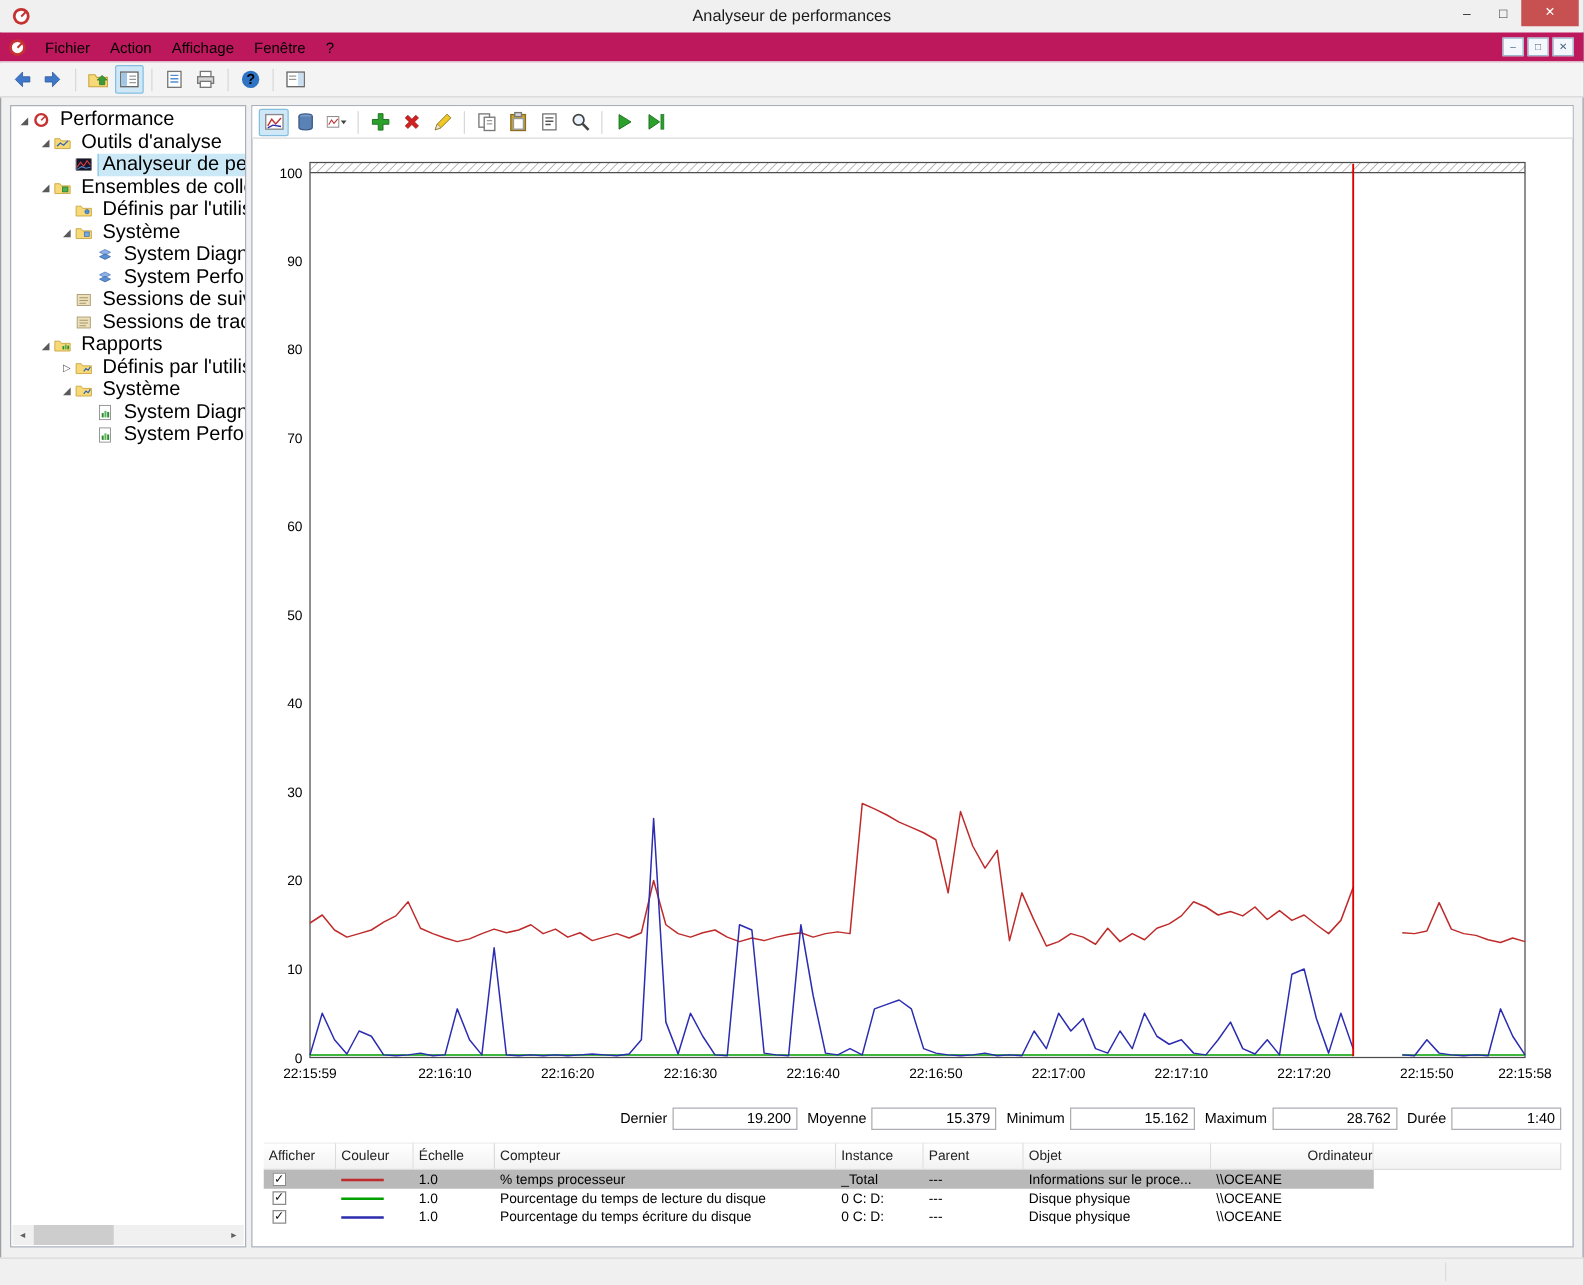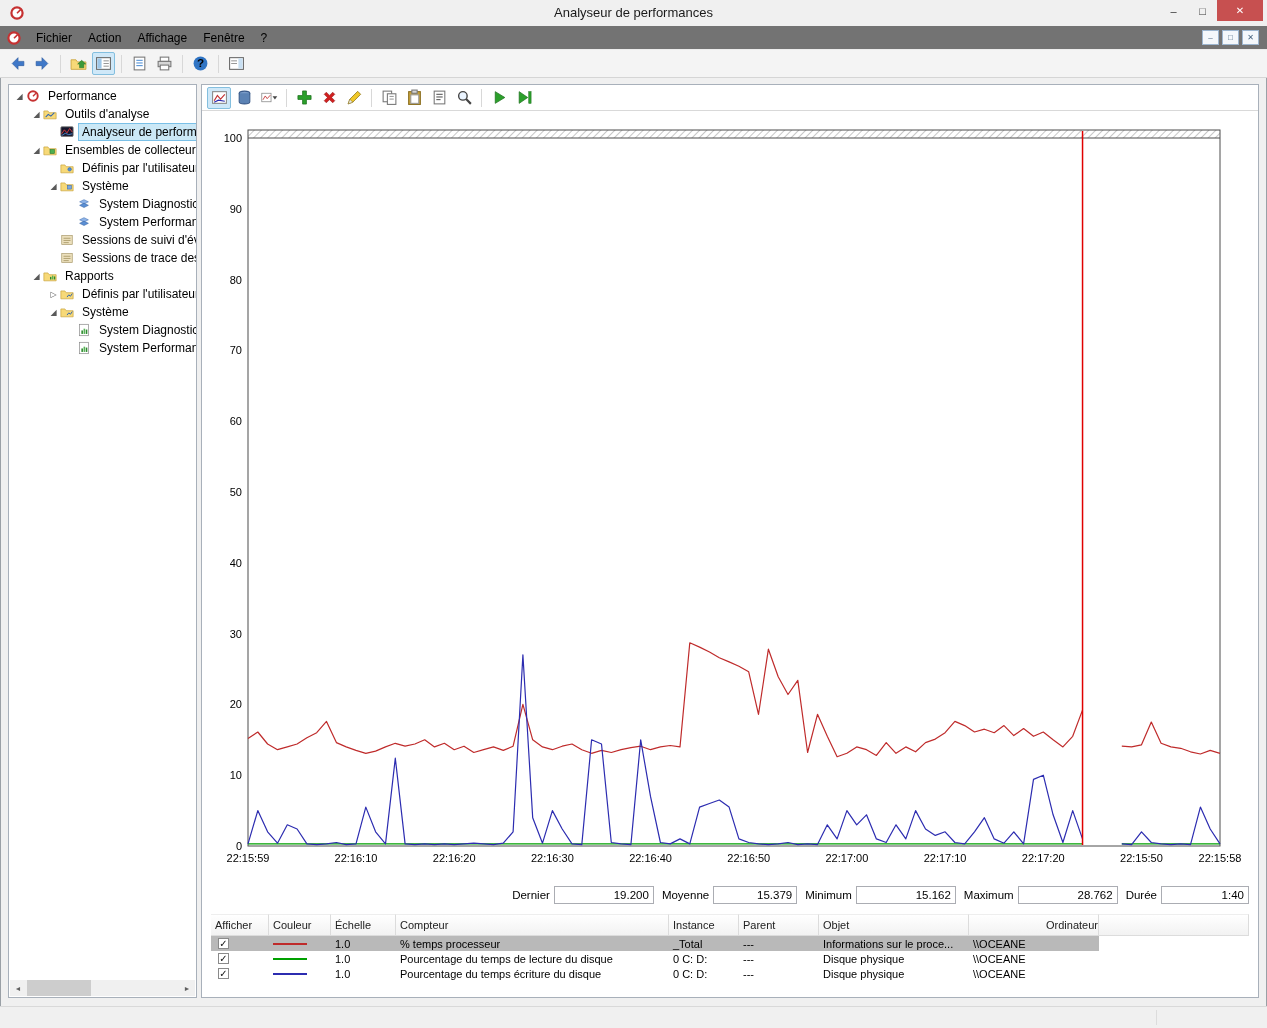--- a/index.html
+++ b/index.html
@@ -8,21 +8,21 @@
 
   
   .titlebar{position:absolute;left:0;top:0;width:100%;height:26px;background:#f0f0f0}
   .titlebar .app-icon{position:absolute;left:9px;top:5px;width:16px;height:16px}
   .title-text{position:absolute;left:0;right:0;top:5px;text-align:center;font-size:13px;color:#1a1a1a}
   .tb-controls{position:absolute;right:4px;top:0;display:flex;height:21px}
   .cap-btn{width:29px;height:21px;display:flex;align-items:center;justify-content:center;font-size:11px;color:#333}
   .cap-close{width:46px;background:#c75050;color:#fff;font-size:10px}
 
   
-  .menubar{position:absolute;left:0;top:26px;width:100%;height:24px;background:#737373;border-bottom:1px solid #ececec;display:flex;align-items:center;padding-left:6px}
+  .menubar{position:absolute;left:0;top:26px;width:100%;height:24px;background:#be185d;border-bottom:1px solid #ececec;display:flex;align-items:center;padding-left:6px}
   .menubar .child-icon{width:16px;height:16px;margin-right:6px}
   .menu-item{padding:3px 8px;cursor:default}
   .mmc-controls{position:absolute;right:8px;top:4px;display:flex;gap:3px}
   .mmc-btn{width:17px;height:15px;border:1px solid #9db6d0;background:#f4f8fc;display:flex;align-items:center;justify-content:center;font-size:8px;color:#44627e}
 
   
   .toolbar{position:absolute;left:0;top:50px;width:100%;height:28px;background:#f4f4f4;border-bottom:1px solid #d5d5d5;display:flex;align-items:center;padding-left:6px;gap:2px}
   .tb-icon{width:23px;height:23px;display:flex;align-items:center;justify-content:center;border:1px solid transparent}
   .tb-icon svg{width:17px;height:17px}
   .tb-icon.pressed{background:#cfe8f8;border:1px solid #84bfdf;border-radius:2px}
@@ -32,21 +32,21 @@
   .tree-panel{position:absolute;left:8px;top:84px;width:189px;height:914px;background:#fff;border:1px solid #a8b0ba;overflow:hidden}
   .chart-panel{position:absolute;left:201px;top:84px;width:1058px;height:914px;background:#fff;border:1px solid #a8b0ba}
 
   
   .console-tree{position:absolute;left:0;top:2px;right:0}
   .tree-row{height:18px;display:flex;align-items:center;white-space:nowrap;overflow:hidden;cursor:default}
   .tree-row.selected .tree-label{background:#cbe8f6;outline:1px solid #7ac0e7}
   .expander{width:13px;font-size:8px;color:#595959;text-align:center;flex:0 0 13px}
   .tree-icon{width:16px;height:14px;flex:0 0 16px;margin-right:3px}
   .tree-icon svg{width:14px;height:14px}
-  .tree-label{padding:1px 3px;font-size:12px}
+  .tree-label{padding:1px 3px;font-size:16px}
 
   
   .h-scroll{position:absolute;left:1px;right:1px;bottom:1px;height:16px;background:#f0f0f0}
   .h-arrow{position:absolute;top:0;width:16px;height:16px;display:flex;align-items:center;justify-content:center;font-size:7px;color:#5f5f5f}
   .h-arrow.left{left:0}.h-arrow.right{right:0}
   .h-thumb{position:absolute;left:17px;top:0;height:16px;width:64px;background:#cdcdcd}
 
   
   .chart-toolbar{position:absolute;left:0;top:0;width:100%;height:26px;background:#fff;border-bottom:1px solid #d9d9d9;display:flex;align-items:center;padding-left:5px;gap:1px}
   .chart-toolbar .tb-icon{width:24px;height:22px}
@@ -430,21 +430,21 @@
       <path d="M46.0 627.4 L55.8 621.0 L65.6 633.0 L75.5 638.7 L85.3 635.9 L95.1 633.0 L104.9 626.7 L114.7 621.7 L124.5 610.4 L134.4 631.6 L144.2 635.9 L154.0 639.4 L163.8 642.3 L173.6 640.1 L183.5 635.9 L193.3 632.3 L203.1 635.2 L212.9 633.0 L222.7 628.8 L232.5 635.9 L242.4 632.3 L252.2 638.7 L262.0 635.2 L271.8 641.5 L281.6 638.7 L291.5 635.9 L301.3 639.4 L311.1 635.2 L320.9 593.4 L330.7 628.8 L340.5 635.9 L350.4 638.7 L360.2 635.2 L370.0 633.0 L379.8 638.7 L389.6 642.3 L399.5 639.4 L409.3 641.5 L419.1 638.7 L428.9 636.6 L438.7 635.2 L448.5 638.7 L458.4 635.9 L468.2 634.5 L478.0 635.9 L487.8 531.8 L497.6 536.1 L507.5 541.0 L517.3 546.7 L527.1 550.9 L536.9 555.2 L546.7 560.8 L556.5 603.3 L566.4 538.2 L576.2 565.8 L586.0 583.5 L595.8 569.3 L605.6 641.5 L615.5 603.3 L625.3 625.3 L635.1 645.8 L644.9 642.3 L654.7 635.9 L664.5 638.7 L674.4 644.4 L684.2 631.6 L694.0 642.3 L703.8 635.9 L713.6 640.8 L723.5 631.6 L733.3 628.1 L743.1 621.7 L752.9 610.4 L762.7 614.6 L772.5 621.0 L782.4 618.2 L792.2 621.7 L802.0 614.6 L811.8 624.6 L821.6 617.5 L831.5 625.3 L841.3 621.0 L851.1 628.8 L860.9 635.9 L870.7 625.3 L880.5 599.1 M919.8 635.2 L929.6 635.9 L939.5 633.8 L949.3 611.1 L959.1 632.3 L968.9 635.9 L978.7 637.3 L988.5 640.8 L998.4 643.0 L1008.2 639.4 L1018.0 642.3 " fill="none" stroke="#bf2b2b" stroke-width="1.2" stroke-linejoin="round"></path>
       <path d="M46.0 732.9 L55.8 732.9 L65.6 732.9 L75.5 732.9 L85.3 732.9 L95.1 732.9 L104.9 732.9 L114.7 732.9 L124.5 732.9 L134.4 732.9 L144.2 732.9 L154.0 732.9 L163.8 732.9 L173.6 732.9 L183.5 732.9 L193.3 732.9 L203.1 732.9 L212.9 732.9 L222.7 732.9 L232.5 732.9 L242.4 732.9 L252.2 732.9 L262.0 732.9 L271.8 732.9 L281.6 732.9 L291.5 732.9 L301.3 732.9 L311.1 732.9 L320.9 732.9 L330.7 732.9 L340.5 732.9 L350.4 732.9 L360.2 732.9 L370.0 732.9 L379.8 732.9 L389.6 732.9 L399.5 732.9 L409.3 732.9 L419.1 732.9 L428.9 732.9 L438.7 732.9 L448.5 732.9 L458.4 732.9 L468.2 732.9 L478.0 732.9 L487.8 732.9 L497.6 732.9 L507.5 732.9 L517.3 732.9 L527.1 732.9 L536.9 732.9 L546.7 732.9 L556.5 732.9 L566.4 732.9 L576.2 732.9 L586.0 732.9 L595.8 732.9 L605.6 732.9 L615.5 732.9 L625.3 732.9 L635.1 732.9 L644.9 732.9 L654.7 732.9 L664.5 732.9 L674.4 732.9 L684.2 732.9 L694.0 732.9 L703.8 732.9 L713.6 732.9 L723.5 732.9 L733.3 732.9 L743.1 732.9 L752.9 732.9 L762.7 732.9 L772.5 732.9 L782.4 732.9 L792.2 732.9 L802.0 732.9 L811.8 732.9 L821.6 732.9 L831.5 732.9 L841.3 732.9 L851.1 732.9 L860.9 732.9 L870.7 732.9 L880.5 732.9 M919.8 732.9 L929.6 732.9 L939.5 732.9 L949.3 732.9 L959.1 732.9 L968.9 732.9 L978.7 732.9 L988.5 732.9 L998.4 732.9 L1008.2 732.9 L1018.0 732.9 " fill="none" stroke="#00a000" stroke-width="1.2" stroke-linejoin="round"></path>
       <path d="M46.0 732.9 L55.8 699.6 L65.6 720.8 L75.5 732.2 L85.3 713.8 L95.1 718.0 L104.9 732.9 L114.7 733.6 L124.5 732.9 L134.4 731.5 L144.2 733.6 L154.0 732.9 L163.8 696.1 L173.6 720.8 L183.5 732.9 L193.3 647.2 L203.1 732.9 L212.9 733.6 L222.7 732.9 L232.5 733.6 L242.4 732.9 L252.2 733.6 L262.0 732.9 L271.8 732.2 L281.6 732.9 L291.5 733.6 L301.3 732.2 L311.1 720.8 L320.9 543.8 L330.7 706.7 L340.5 732.2 L350.4 699.6 L360.2 718.0 L370.0 732.9 L379.8 733.6 L389.6 628.8 L399.5 633.0 L409.3 731.5 L419.1 732.9 L428.9 733.6 L438.7 628.8 L448.5 685.4 L458.4 731.5 L468.2 732.9 L478.0 727.9 L487.8 732.9 L497.6 696.1 L507.5 692.5 L517.3 689.0 L527.1 696.1 L536.9 727.9 L546.7 731.5 L556.5 732.9 L566.4 733.6 L576.2 732.9 L586.0 731.5 L595.8 733.6 L605.6 732.9 L615.5 733.6 L625.3 713.8 L635.1 727.9 L644.9 699.6 L654.7 713.8 L664.5 703.8 L674.4 727.9 L684.2 731.5 L694.0 713.8 L703.8 727.9 L713.6 699.6 L723.5 718.0 L733.3 724.4 L743.1 720.8 L752.9 731.5 L762.7 732.9 L772.5 720.8 L782.4 706.7 L792.2 727.9 L802.0 732.2 L811.8 720.8 L821.6 732.9 L831.5 668.4 L841.3 664.2 L851.1 703.8 L860.9 731.5 L870.7 699.6 L880.5 727.9 M919.8 732.9 L929.6 733.6 L939.5 720.8 L949.3 731.5 L959.1 732.9 L968.9 733.6 L978.7 732.9 L988.5 733.6 L998.4 696.1 L1008.2 718.0 L1018.0 732.9 " fill="none" stroke="#2c2cb0" stroke-width="1.2" stroke-linejoin="round"></path>
       <line x1="880.5454545454545" y1="20" x2="880.5454545454545" y2="734" stroke="#e00000" stroke-width="1.5"></line>
     </svg>
 
   <div class="stats-bar">
       <span class="stat-label">Dernier</span>
       <div class="stat-value" style="width: 100px;">19.200</div>
       <span class="stat-label">Moyenne</span>
-      <div class="stat-value" style="width: 84px;">15.379</div>
+      <div class="stat-value" style="width: 100px;">15.379</div>
       <span class="stat-label">Minimum</span>
       <div class="stat-value" style="width: 100px;">15.162</div>
       <span class="stat-label">Maximum</span>
       <div class="stat-value" style="width: 100px;">28.762</div>
       <span class="stat-label">Durée</span>
       <div class="stat-value" style="width: 88px;">1:40</div>
     </div>
 
   <div class="legend">
     <div class="lg-header">

